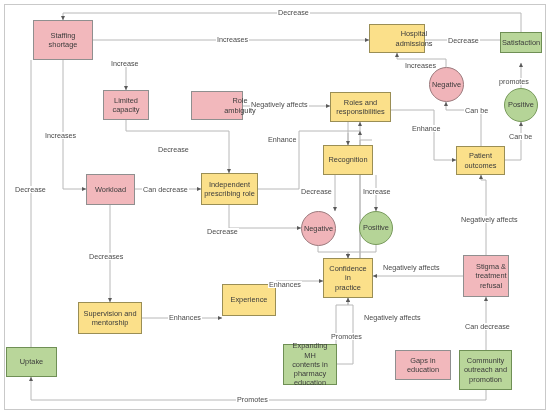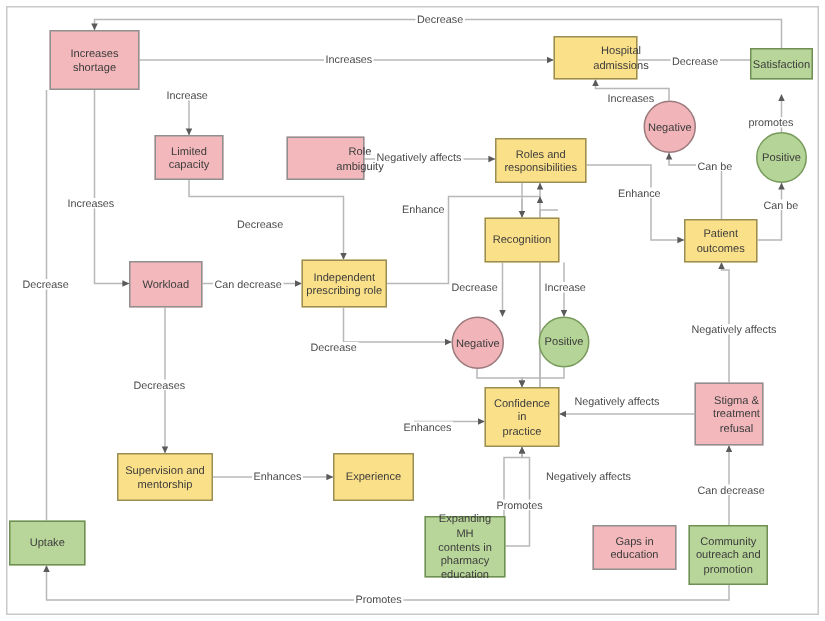--- a/index.html
+++ b/index.html
@@ -118,21 +118,21 @@
       <path d="M486,350 L486,297"></path>
 
       <path d="M486,390 L486,400 L31,400 L31,377"></path>
 
       <path d="M31,60 L31,347" marker-end="none"></path>
     </g>
   </svg>
 
   <div id="nodes">
       <div class="node rect pink" style="left: 33px; top: 20px; width: 60px; height: 40px;">
-        <span>Increases shortage</span>
+        <span>Staffing shortage</span>
       </div>
       <div class="node rect pink" style="left: 103px; top: 90px; width: 46px; height: 30px;">
         <span>Limited<br>capacity</span>
       </div>
       <div class="node rect pink" style="left: 191px; top: 91px; width: 48px; height: 29px; padding-left: 48px;">
         <span>Role<br>ambiguity</span>
       </div>
       <div class="node rect yellow" style="left: 330px; top: 92px; width: 61px; height: 30px;">
         <span>Roles and<br>responsibilities</span>
       </div>
@@ -168,21 +168,21 @@
       </div>
       <div class="node rect yellow" style="left: 323px; top: 258px; width: 50px; height: 40px;">
         <span>Confidence in<br>practice</span>
       </div>
       <div class="node rect pink" style="left: 463px; top: 255px; width: 46px; height: 42px; padding-left: 12px;">
         <span>Stigma &amp;<br>treatment<br>refusal</span>
       </div>
       <div class="node rect yellow" style="left: 78px; top: 302px; width: 64px; height: 32px;">
         <span>Supervision and<br>mentorship</span>
       </div>
-      <div class="node rect yellow" style="left: 222px; top: 302px; width: 54px; height: 32px;">
+      <div class="node rect yellow" style="left: 222px; top: 284px; width: 54px; height: 32px;">
         <span>Experience</span>
       </div>
       <div class="node rect green" style="left: 6px; top: 347px; width: 51px; height: 30px;">
         <span>Uptake</span>
       </div>
       <div class="node rect green" style="left: 283px; top: 344px; width: 54px; height: 41px;">
         <span>Expanding MH<br>contents in<br>pharmacy<br>education</span>
       </div>
       <div class="node rect pink" style="left: 395px; top: 350px; width: 56px; height: 30px;">
         <span>Gaps in<br>education</span>

